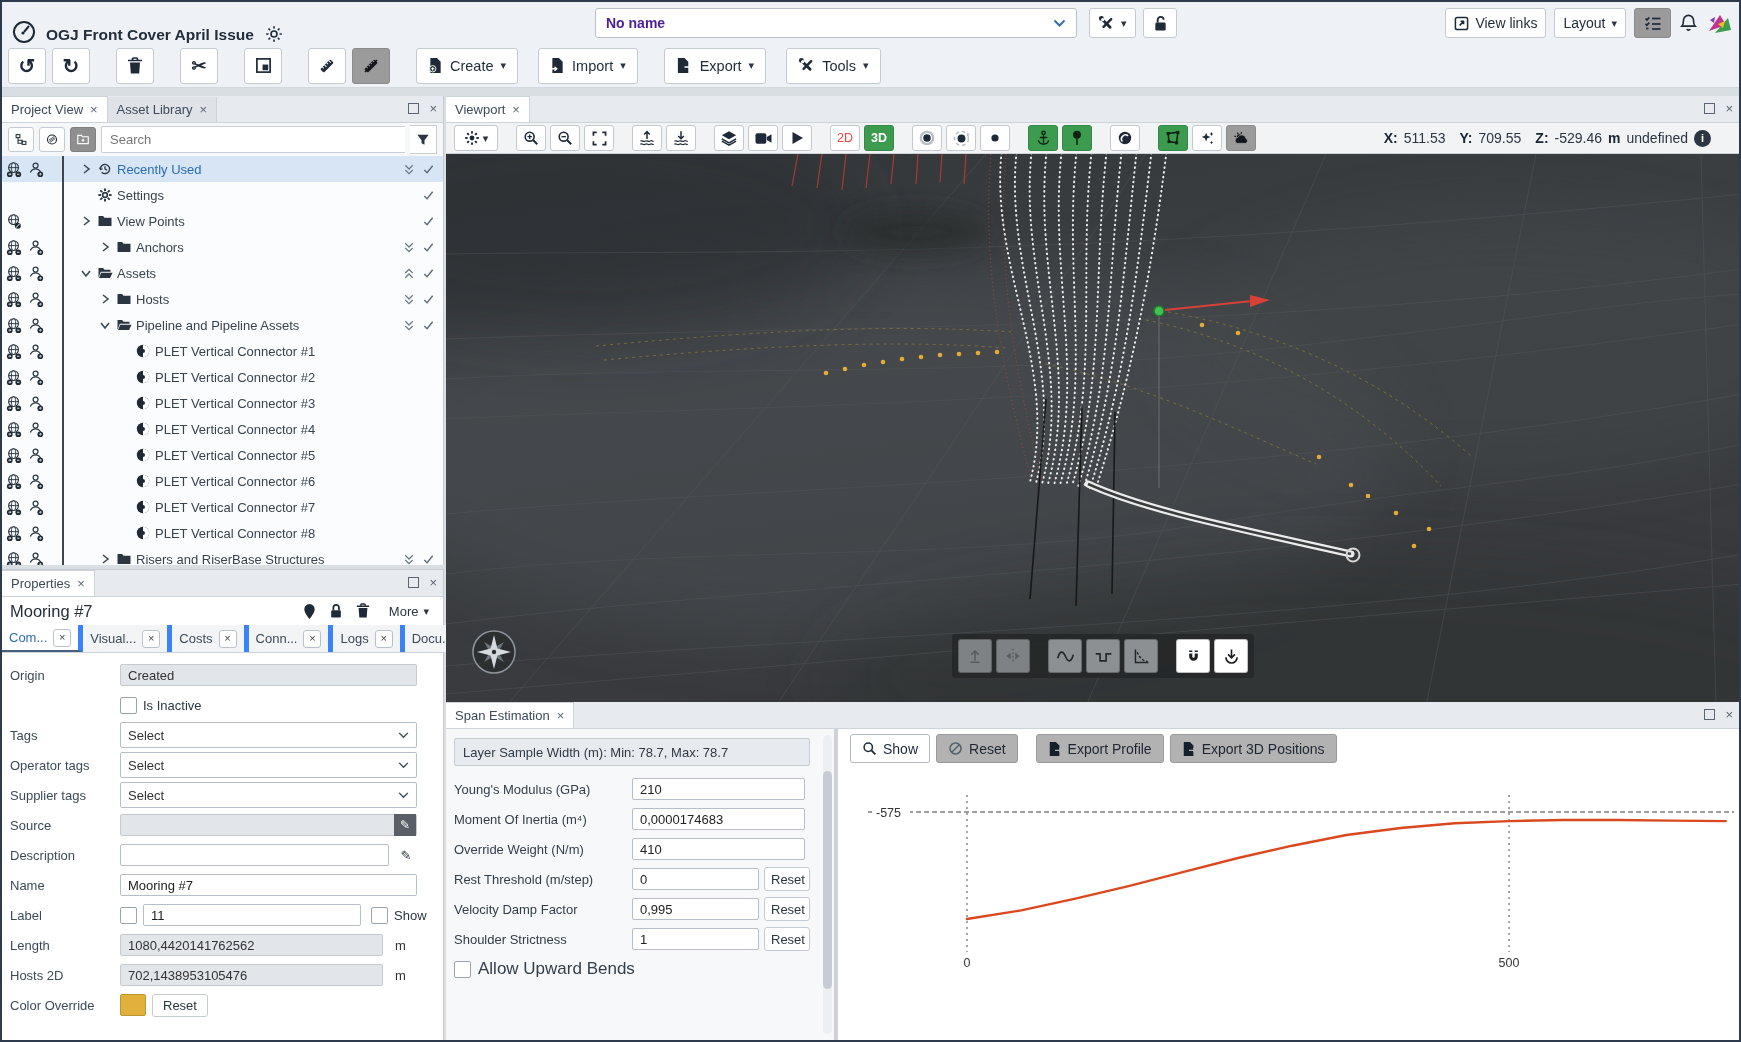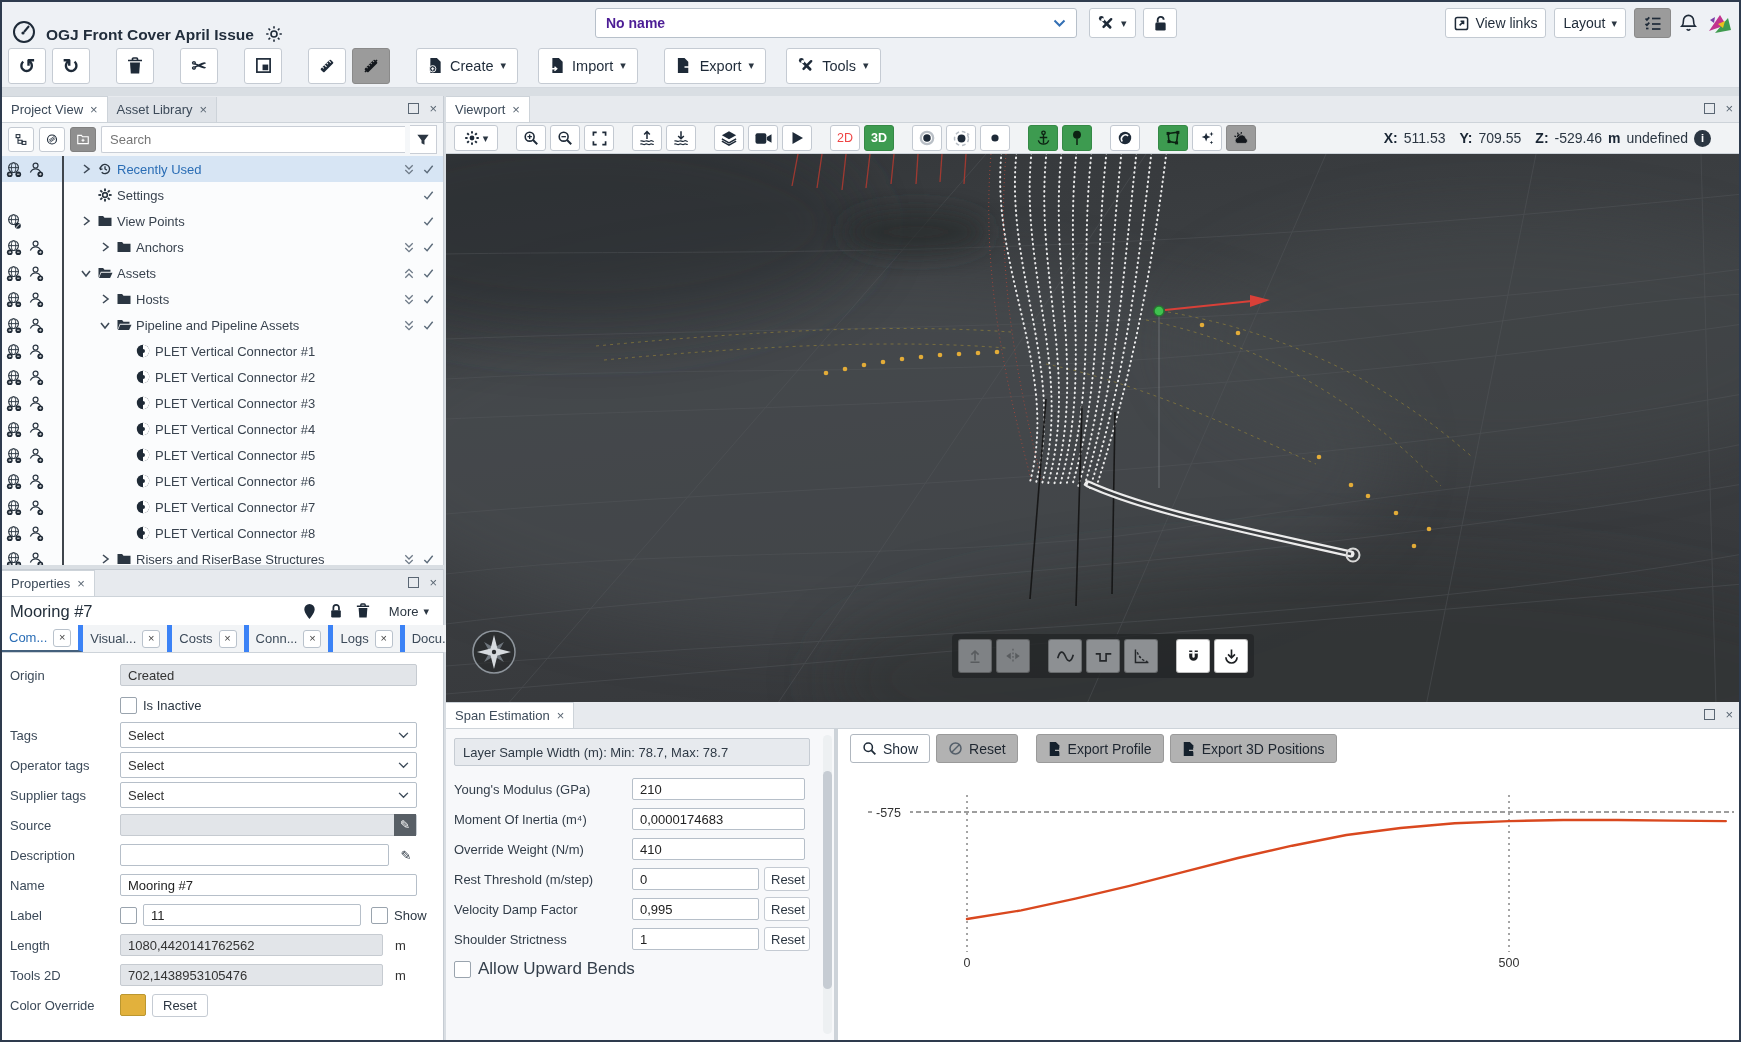--- a/index.html
+++ b/index.html
@@ -992,21 +992,21 @@
               </span>
             </div>
           <div class="prow">
               <span class="plab">Length</span>
             <span class="ctl-flex" style="width:100%">
                 <input class="inp ro" readonly="" style="width: 263px; flex: 0 0 auto;" value="1080,4420141762562">
                 <span class="unit">m</span>
               </span>
             </div>
           <div class="prow">
-              <span class="plab">Tools 2D</span>
+              <span class="plab">Hosts 2D</span>
             <span class="ctl-flex" style="width:100%">
                 <input class="inp ro" readonly="" style="width: 263px; flex: 0 0 auto;" value="702,1438953105476">
                 <span class="unit">m</span>
               </span>
             </div>
           <div class="prow">
               <span class="plab">Color Override</span>
             <span class="ctl-flex">
                 <span class="swatch" id="color-swatch" style="background: rgb(226, 177, 60);"></span>
                 <button class="smallbtn">Reset</button>

